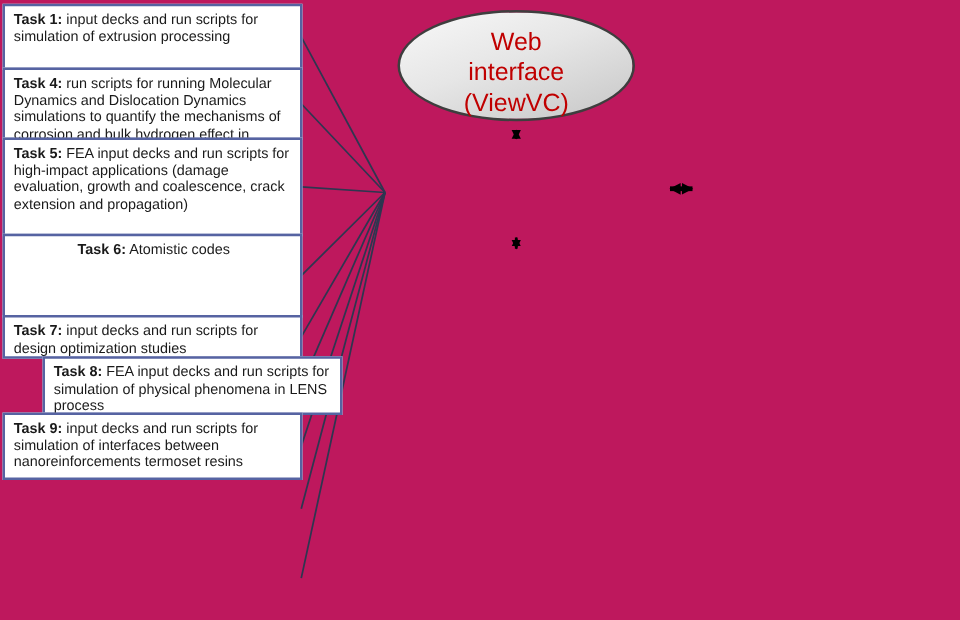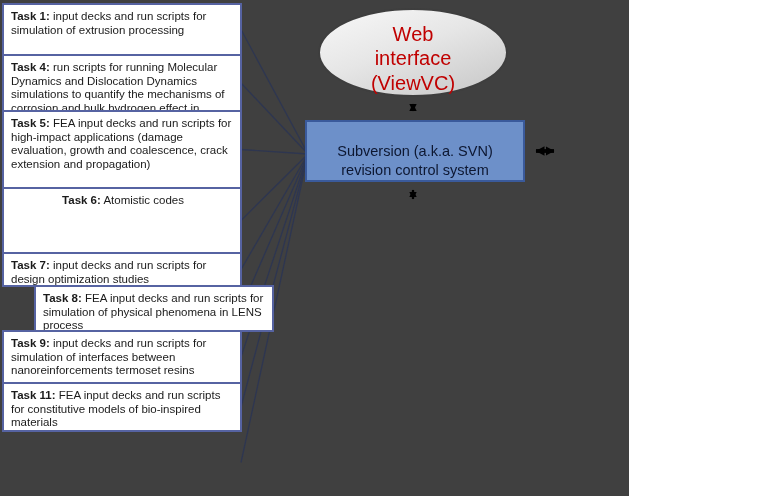--- a/index.html
+++ b/index.html
@@ -1,21 +1,21 @@
 <!DOCTYPE html>
 <html><head>
 <meta charset="utf-8">
 <style>
   html, body { margin: 0; padding: 0; background: #ffffff; }
   * { box-sizing: border-box; }
   .canvas {
     position: relative;
-    width: 629px;
+    width: 768px;
     height: 496px;
-    background: #404040;
+    background: #be185d;
     font-family: "Liberation Sans", sans-serif;
     overflow: hidden;
   }
   #overlay {
     position: absolute;
     left: 0; top: 0;
     width: 768px; height: 496px;
     z-index: 1;
   }
   .fan-line { stroke: #2e3650; stroke-width: 1.4; }
@@ -140,29 +140,24 @@
   <div class="task-box"><span class="task-label">Task 5:</span><span class="task-text"> FEA input decks and run scripts for high-impact applications (damage evaluation, growth and coalescence, crack extension and propagation)</span></div>
 
   <div class="task-box"><span class="task-label">Task 6:</span><span class="task-text"> Atomistic codes</span></div>
 
   <div class="task-box"><span class="task-label">Task 7:</span><span class="task-text"> input decks and run scripts for design optimization studies</span></div>
 
   <div class="task-box"><span class="task-label">Task 8:</span><span class="task-text"> FEA input decks and run scripts for simulation of physical phenomena in LENS process</span></div>
 
   <div class="task-box"><span class="task-label">Task 9:</span><span class="task-text"> input decks and run scripts for simulation of interfaces between nanoreinforcements termoset resins</span></div>
 
-  <div class="task-box"><span class="task-label">Task 11:</span><span class="task-text"> FEA input decks and run scripts for constitutive models of bio-inspired materials</span></div>
 </div>
 
   <div class="node web">
     <span>Web
 interface
 (ViewVC)</span>
   </div>
 
-  <div class="node svn">
-    <span>Subversion (a.k.a. SVN)
-revision control system</span>
-  </div>
 
 
 
 </div>
 
 </body></html>

